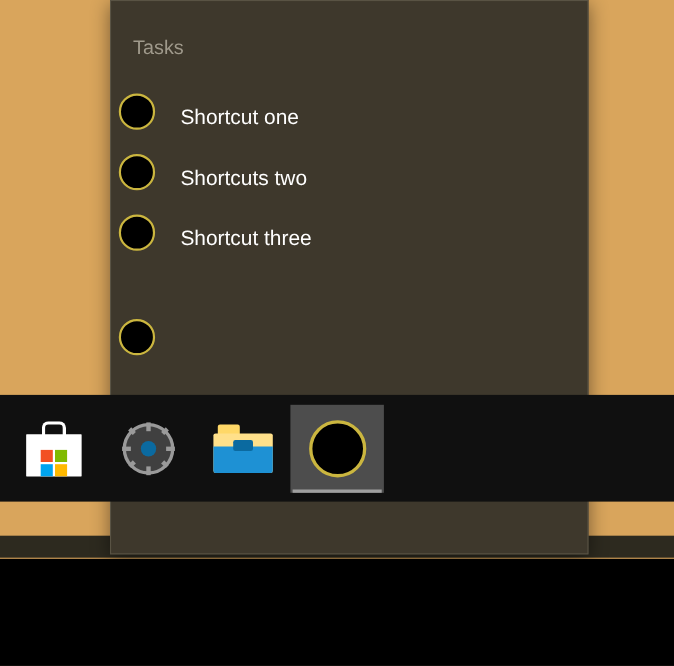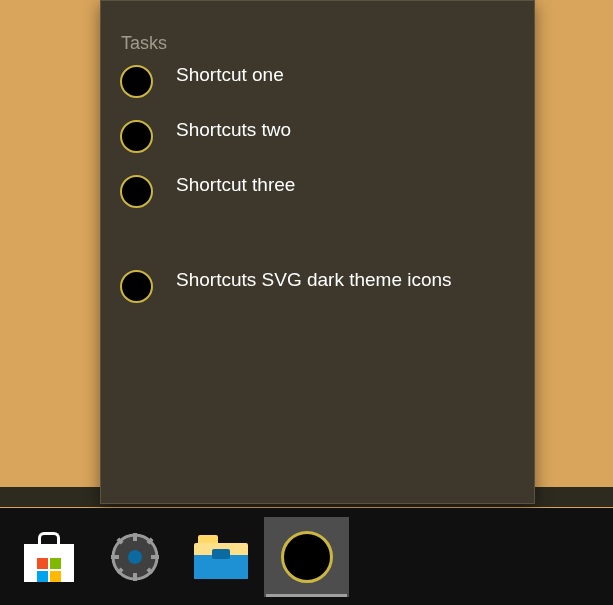--- a/index.html
+++ b/index.html
@@ -6,21 +6,21 @@
   html, body {
     width: 613px;
     height: 605px;
     overflow: hidden;
     font-family: "Segoe UI", Arial, sans-serif;
     background: #000;
   }
   .viewport {
     position: relative;
     width: 613px;
-    height: 605px;
+    height: 456px;
   }
   .desktop-bg {
     position: absolute;
     left: 0; top: 0;
     width: 613px;
     height: 508px;
     background: #d9a55c;
   }
   .desktop-border {
     position: absolute;
@@ -41,23 +41,23 @@
     box-shadow: 0 4px 16px rgba(0,0,0,0.45);
     padding-top: 28px;
   }
   .jump-header {
     color: #a09a8c;
     font-size: 18px;
     padding: 4px 20px 10px 20px;
   }
   .jump-item {
     display: flex;
-    align-items: flex-start;
+    align-items: flex-end;
     height: 55px;
-    padding-left: 18px;
+    padding-left: 6px;
     cursor: default;
     color: #fff;
     font-size: 19px;
   }
   .jump-icon {
     width: 35px;
     height: 35px;
     margin-right: 22px;
     display: flex;
     align-items: center;
@@ -205,21 +205,20 @@
         </div>
       <span>Shortcut three</span>
     </div>
 
     <div class="gap"></div>
 
     <div class="jump-item">
       <div class="jump-icon">
           <div class="circle-icon"></div>
         </div>
-      <span>Shortcuts SVG dark theme icons</span>
     </div>
 
 
   </div>
 
   <div class="taskbar">
 
     <div class="taskbar-item">
       <div class="store-icon">
         <div class="store-handle"></div>

